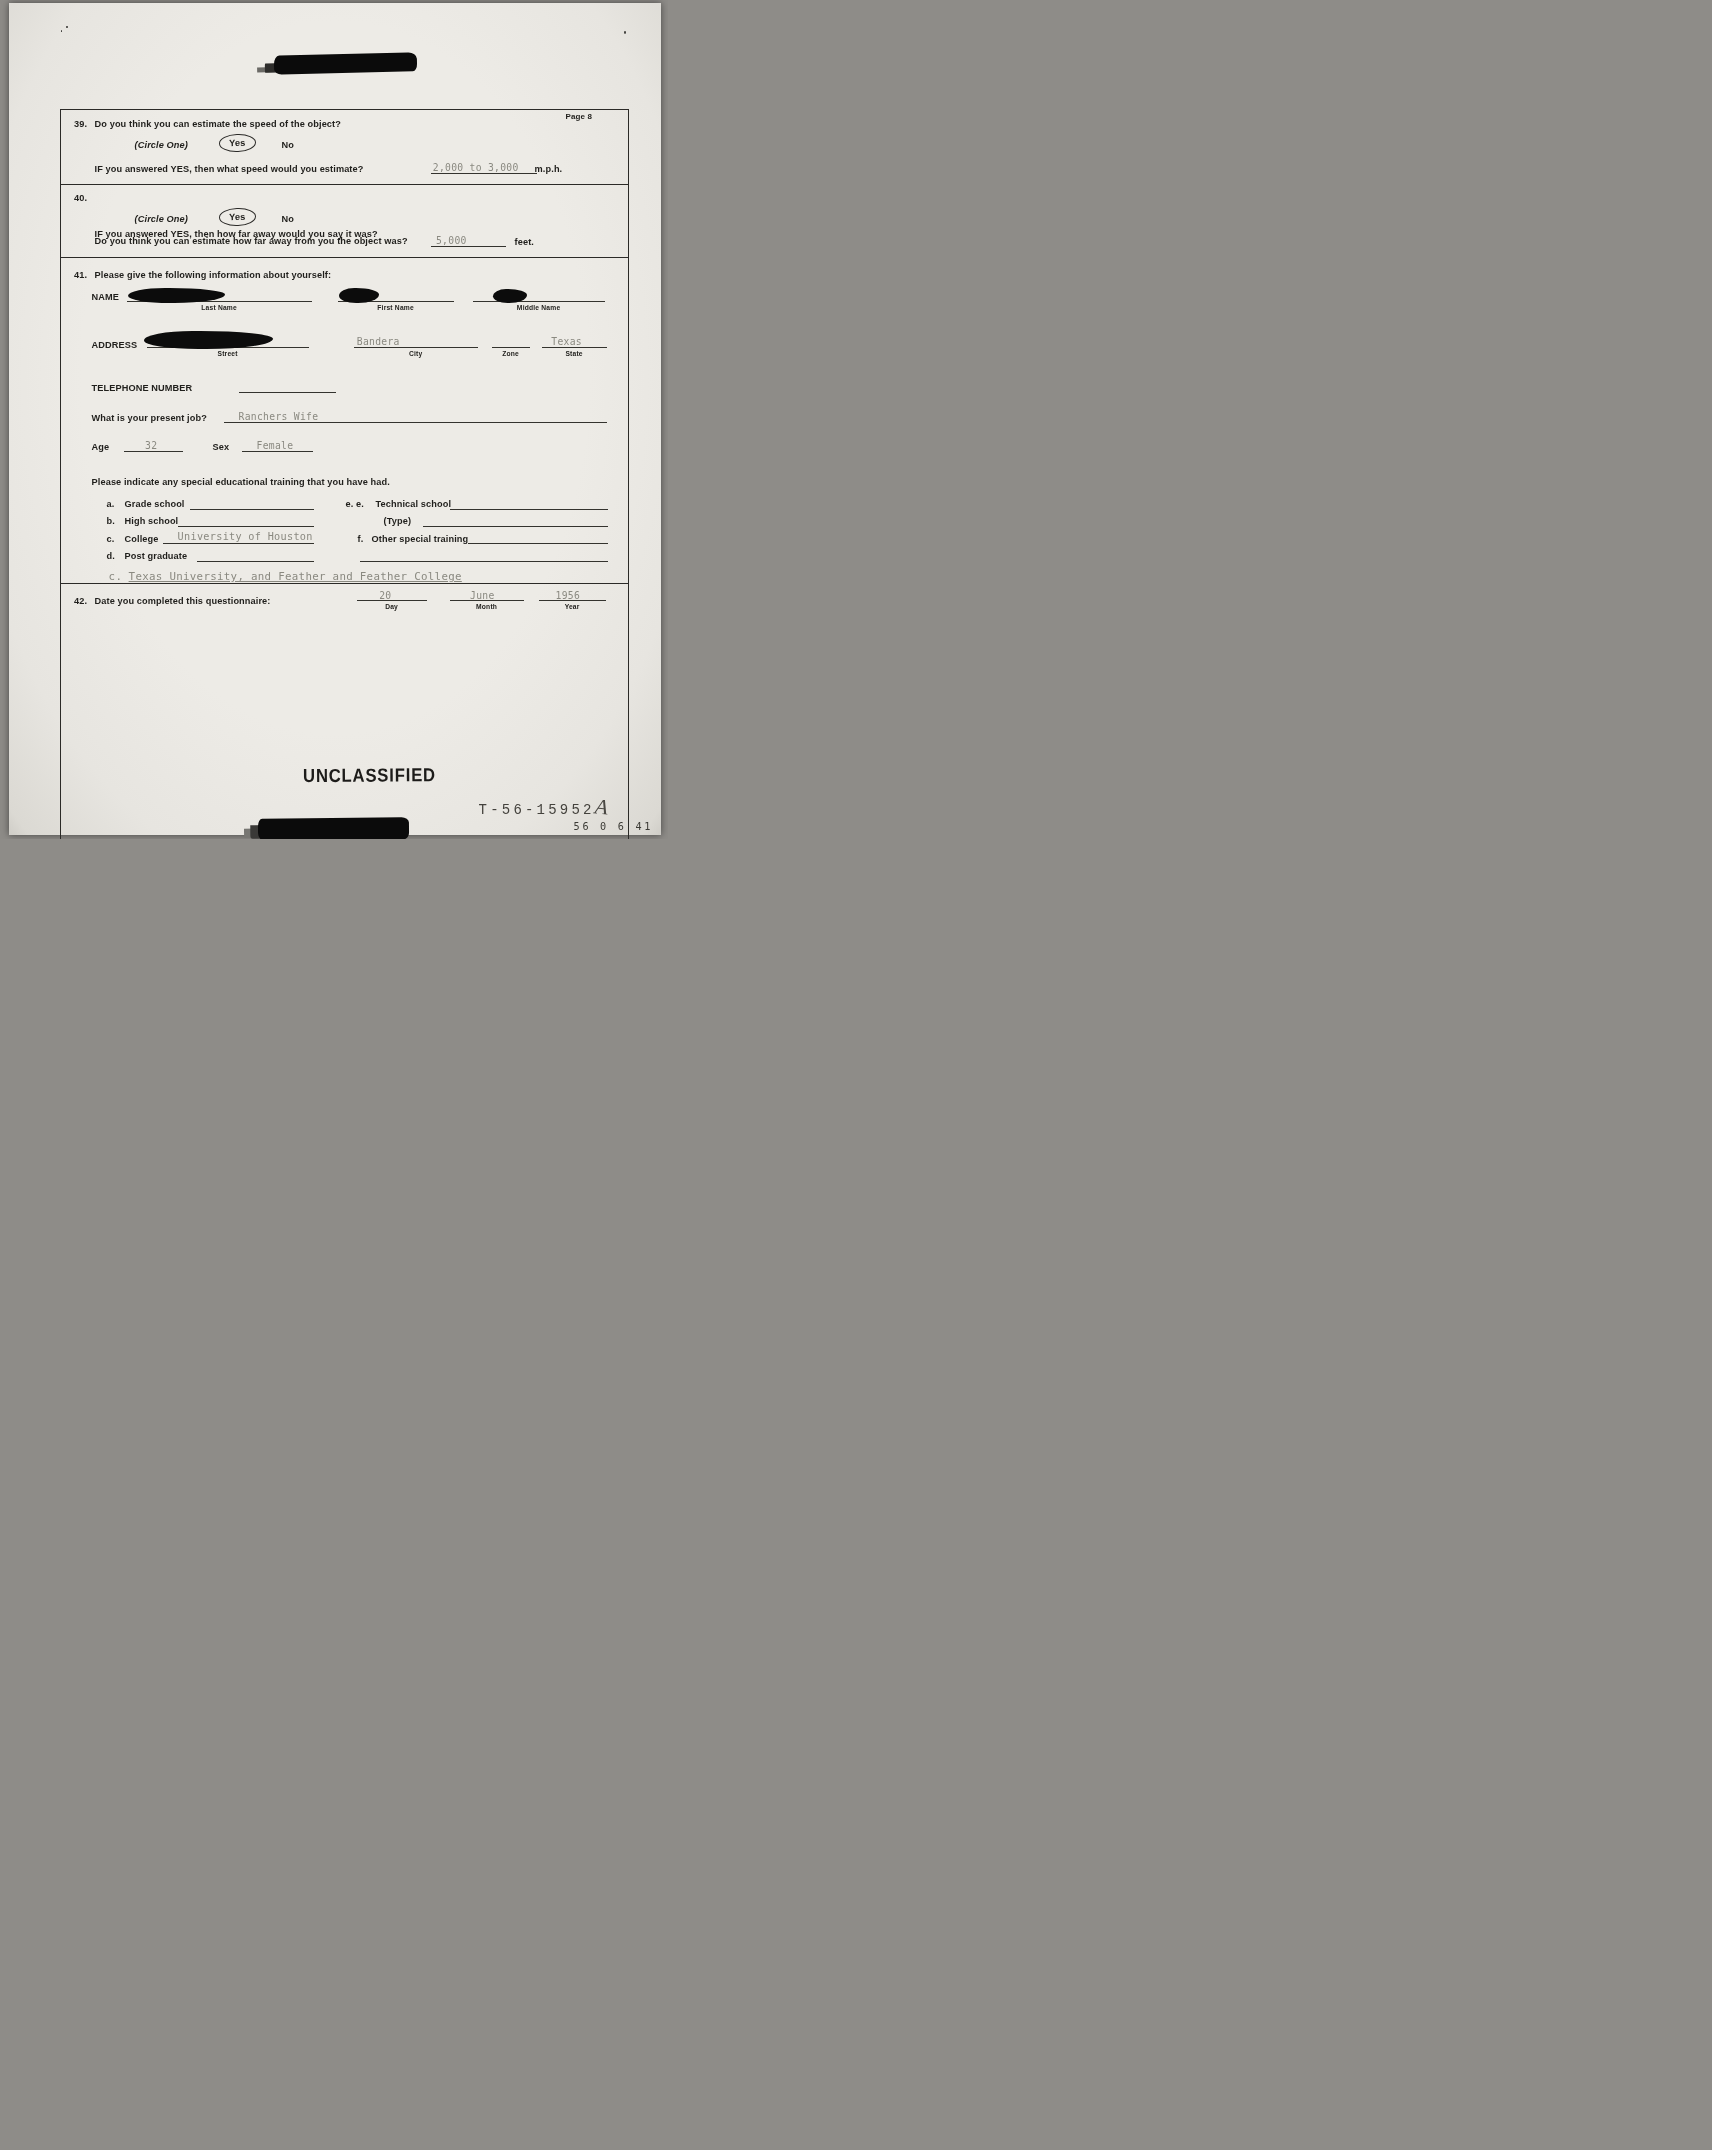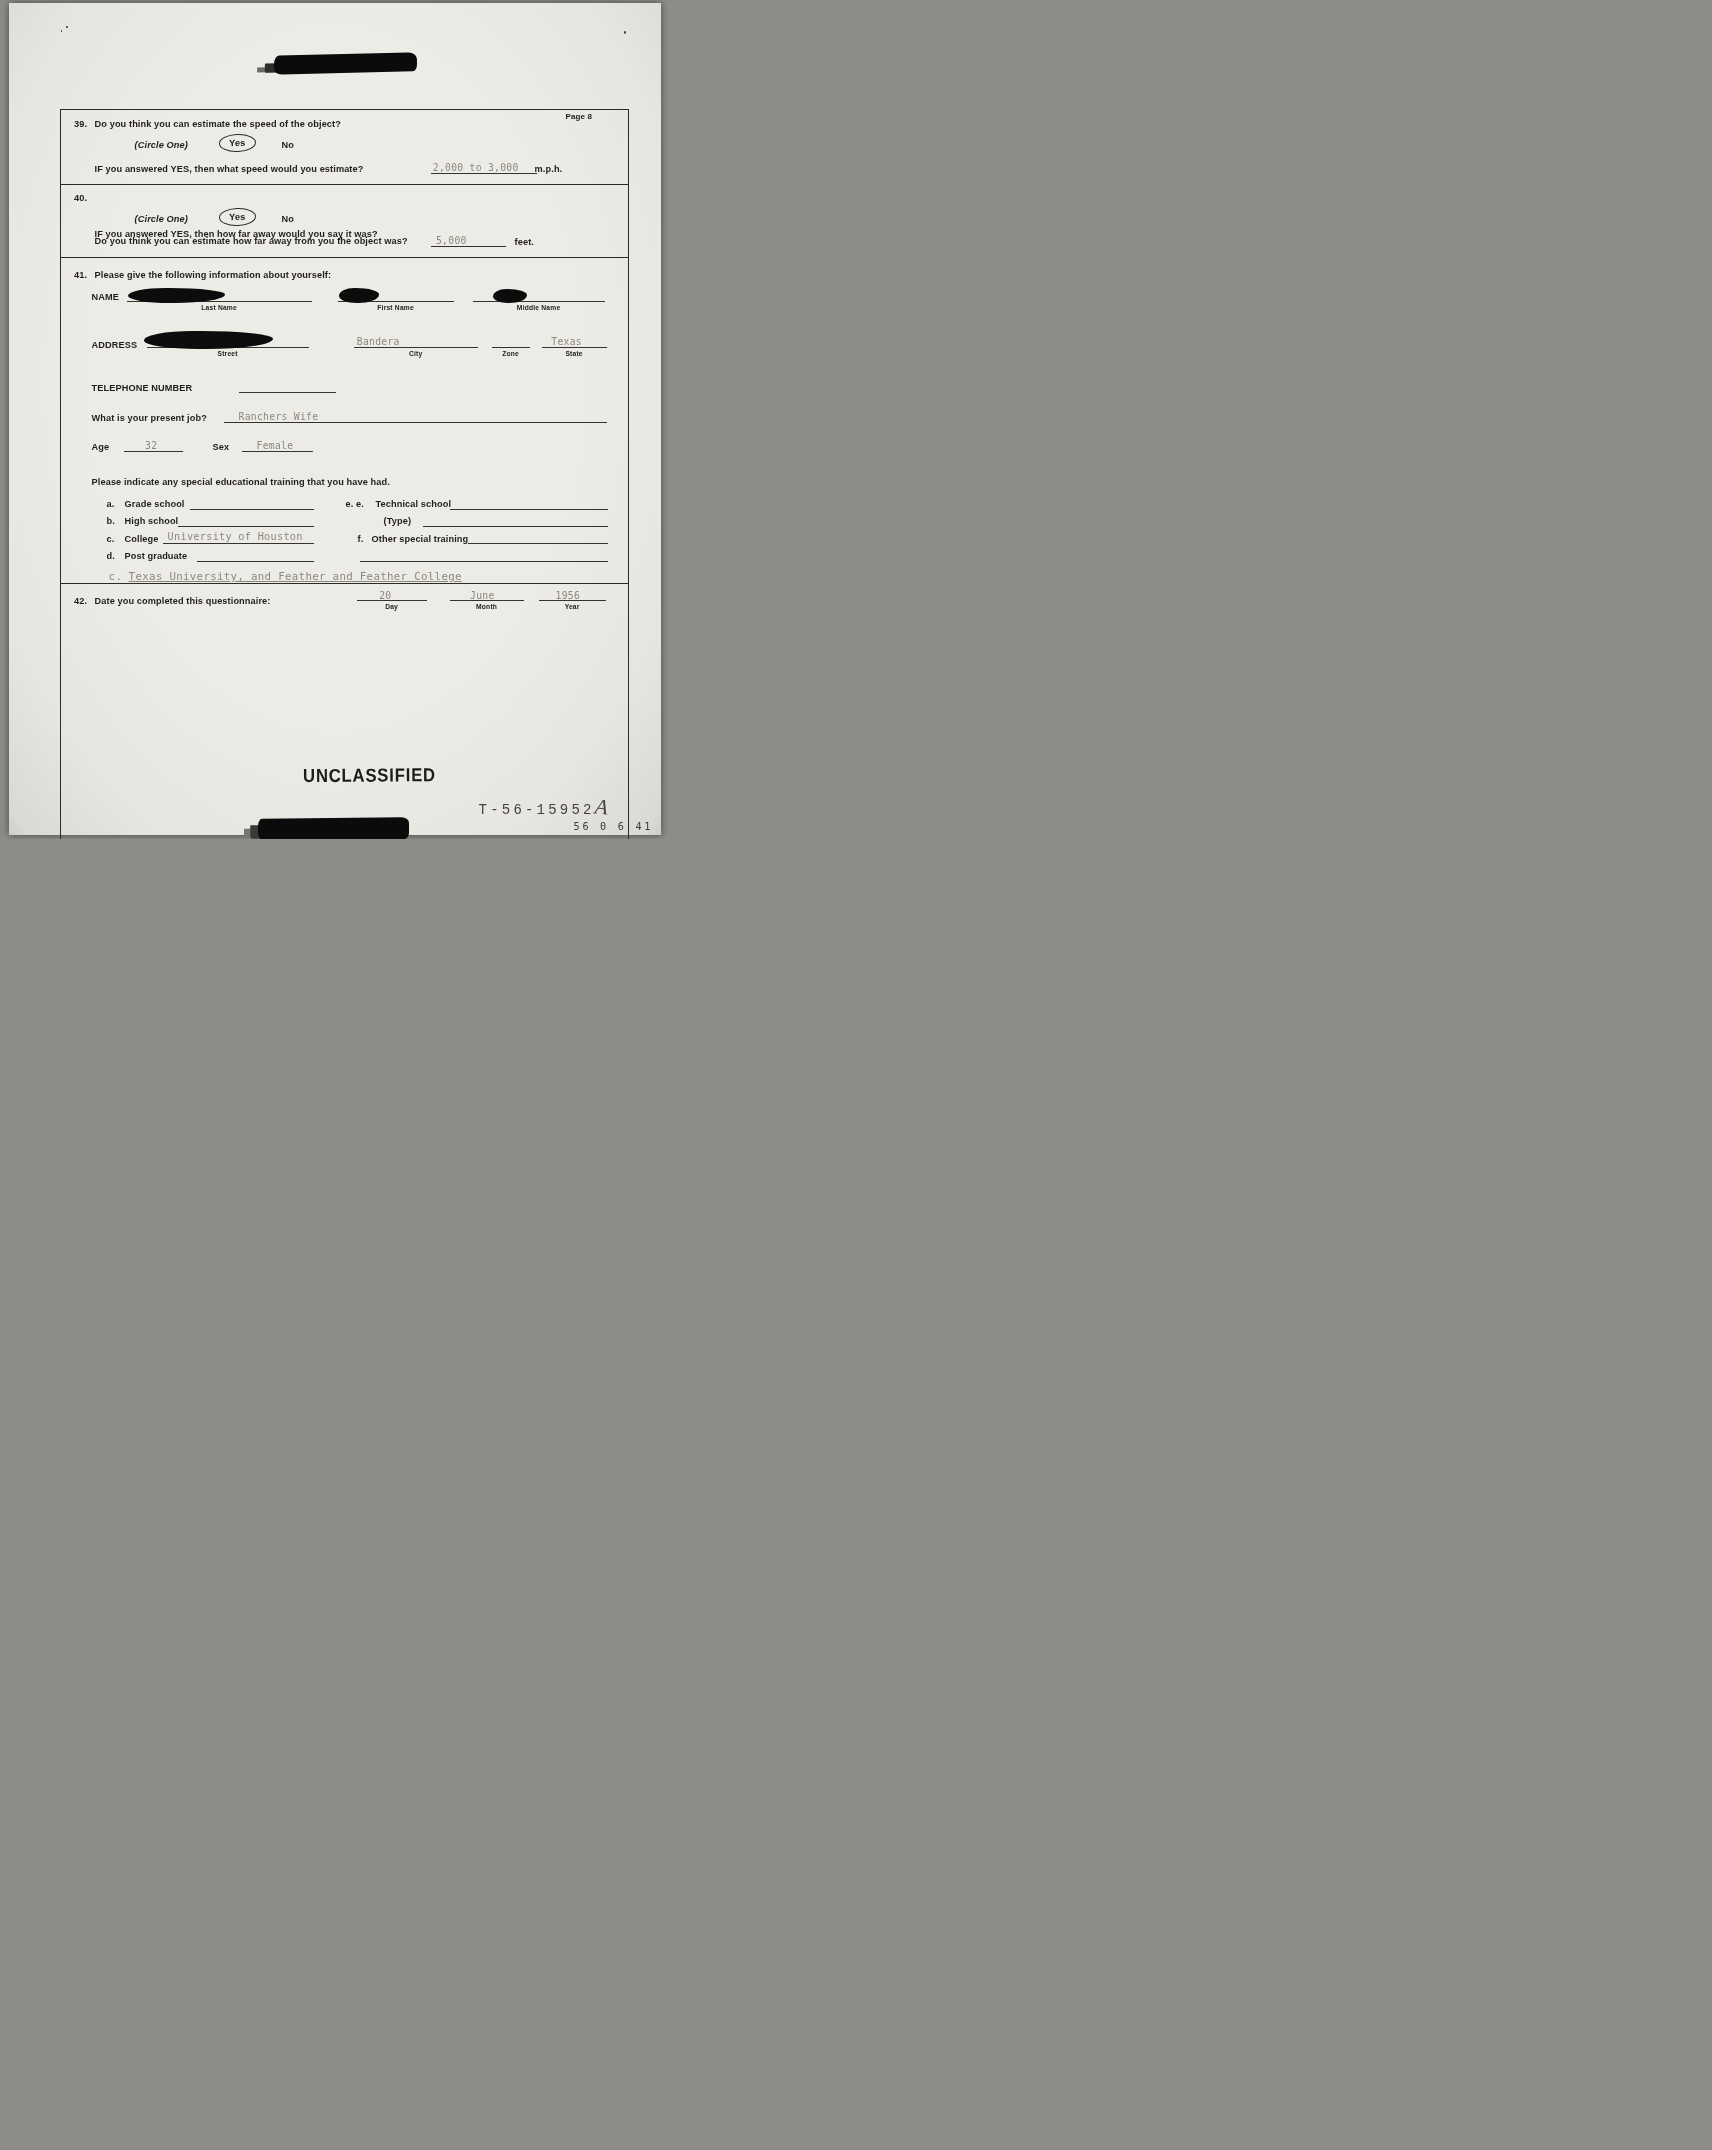--- a/index.html
+++ b/index.html
@@ -206,21 +206,21 @@
       <span class="abs pt" style="left:46px; top:257px;">b.</span>
       <span class="abs pt" style="left:64px; top:257px;">High school</span>
       <span class="field" style="left:117px; top:255px; width:136px;">
           <span class="line"></span>
         </span>
 
       <span class="abs pt" style="left:46px; top:275px;">c.</span>
       <span class="abs pt" style="left:64px; top:275px;">College</span>
       <span class="field" style="left:102px; top:272px; width:151px;">
         <span class="line">
-            <span class="typed abs" style="left:5px; top:0; font-size:10.2px;">University of Houston</span>
+            <span class="typed abs" style="left:15px; top:0; font-size:10.2px;">University of Houston</span>
           </span>
       </span>
 
       <span class="abs pt" style="left:46px; top:292px;">d.</span>
       <span class="abs pt" style="left:64px; top:292px;">Post graduate</span>
       <span class="field" style="left:136px; top:290px; width:117px;">
           <span class="line"></span>
         </span>
 
       <span class="abs pt" style="left:285px; top:240px;">e. e.</span>

